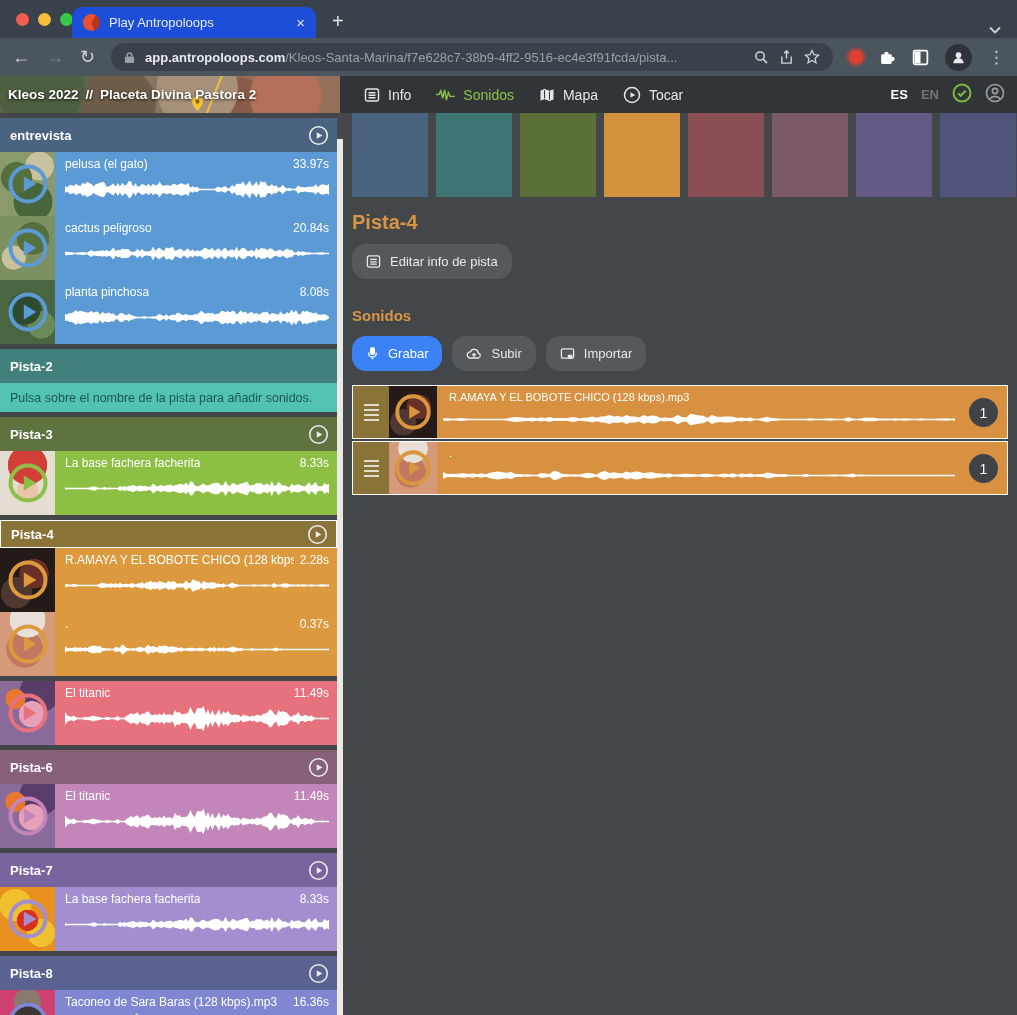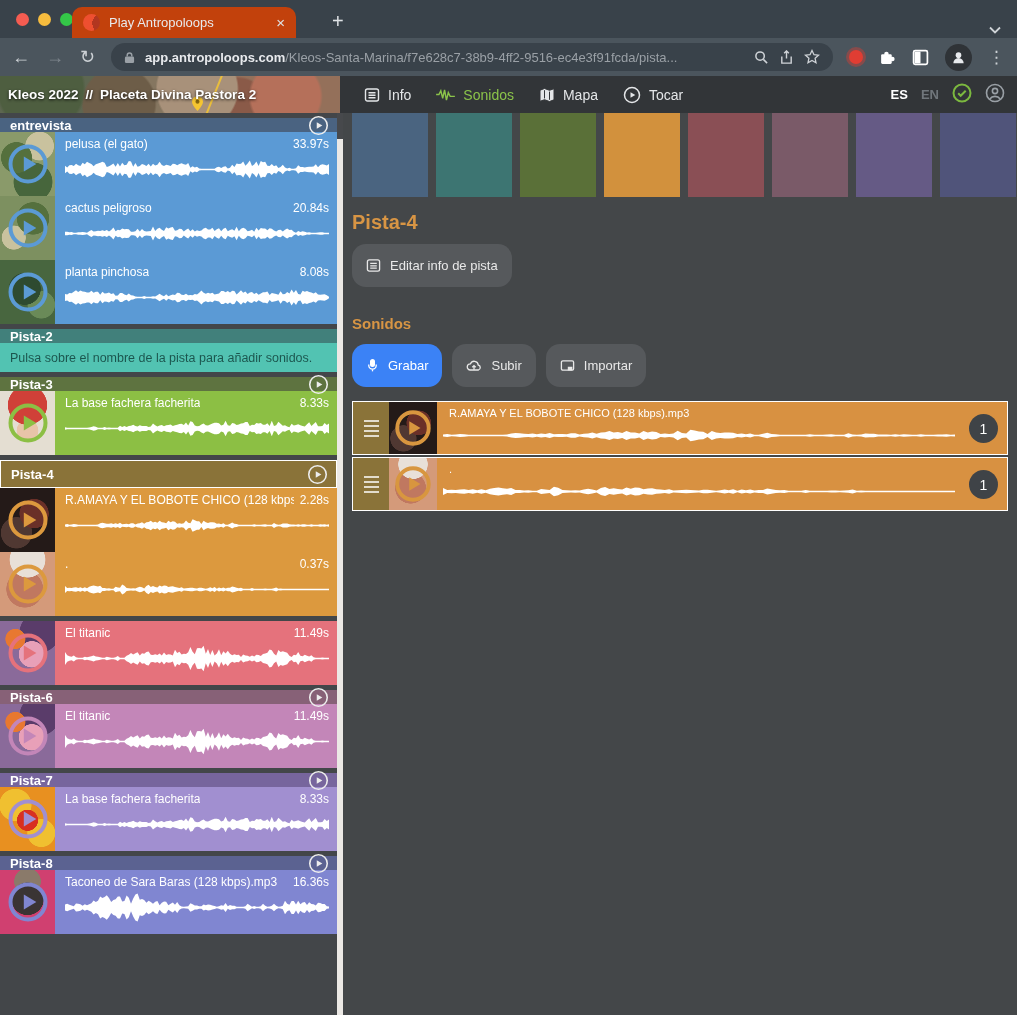--- a/index.html
+++ b/index.html
@@ -5,21 +5,21 @@
   * { box-sizing: border-box; margin: 0; padding: 0; }
   html,body { width:1017px; height:1015px; overflow:hidden; background:#444749;
               font-family:"Liberation Sans", sans-serif; }
   .screen { width:1017px; height:1015px; display:flex; flex-direction:column; }
 
   
   .tabstrip { height:38px; background:#39424a; position:relative; flex:none; }
   .lights { position:absolute; left:16px; top:13px; display:flex; gap:9px; }
   .light { width:13px; height:13px; border-radius:50%; }
   .light.red{background:#f55c51;} .light.yellow{background:#f6bc3e;} .light.green{background:#34c748;}
-  .tab { position:absolute; left:72px; bottom:0; width:224px; height:31px; background:#c2410c;
+  .tab { position:absolute; left:72px; bottom:0; width:244px; height:31px; background:#1d4ed8;
          border-radius:10px 10px 0 0; display:flex; align-items:center; padding:0 11px; gap:9px; color:#e8eaed; }
   .favicon { width:17px; height:17px; border-radius:50%; flex:none;
              background:conic-gradient(from 30deg,#b23620 0 130deg,#ee4f30 0 360deg); }
   .tab-title { flex:1; font-size:13px; white-space:nowrap; overflow:hidden; }
   .tab-close { color:#dfe3e6; font-size:15px; line-height:1; }
   .newtab { position:absolute; left:332px; bottom:5px; font-size:20px; color:#dfe3e6; }
   .tab-chevron { position:absolute; right:16px; bottom:10px; color:#cfd3d7; width:12px; height:8px; }
 
   .toolbar { height:38px; background:#4b555d; display:flex; align-items:center; padding:0 12px; gap:16px; flex:none; }
   .ticon { color:#ccd1d5; font-size:18px; line-height:1; }
@@ -61,21 +61,21 @@
   .content { display:flex; height:902px; flex:none; }
   .sidebar { width:343px; flex:none; background:#434649; position:relative; padding:5px 6px 0 0; overflow:hidden; }
   .sb { position:absolute; top:0; right:0; bottom:0; width:6px; background:#47494c; }
   .sb-thumb { position:absolute; top:26px; left:0; right:0; bottom:0; background:#ece9e5; }
 
   .track { margin-bottom:5px; --hd:#555; --bd:#888; }
   .t1{--hd:#4a6381;--bd:#5b9ad5;} .t2{--hd:#41807b;--bd:#52c3b2;}
   .t3{--hd:#5e7340;--bd:#8cbf44;} .t4{--hd:#8a7339;--bd:#dc993e;}
   .t5{--hd:#9e5a62;--bd:#e5727c;} .t6{--hd:#876177;--bd:#c386b8;}
   .t7{--hd:#77659d;--bd:#a18fd0;} .t8{--hd:#5b6291;--bd:#8086d1;}
-  .track-header { height:14px; background:var(--hd); display:flex; align-items:center; justify-content:space-between;
+  .track-header { height:34px; background:var(--hd); display:flex; align-items:center; justify-content:space-between;
                   padding:0 8px 0 10px; color:#fff; font-size:13px; font-weight:600; }
   .track.selected .track-header { border:1px solid #fff; height:28px; }
   .play-btn { width:21px; height:21px; color:#ededed; flex:none; }
   .play-btn svg { display:block; width:100%; height:100%; }
   .track-note { height:29px; background:var(--bd); color:rgba(14,58,52,.8); font-size:12.5px;
                 display:flex; align-items:center; padding:0 10px; }
   .item { display:flex; height:64px; background:var(--bd); }
   .thumb { width:55px; flex:none; position:relative; }
   .ring { position:absolute; inset:0; display:flex; align-items:center; justify-content:center; color:var(--bd); }
   .ring svg { width:40px; height:40px; }
@@ -95,21 +95,21 @@
   .th-face{background:radial-gradient(circle at 50% 12%,#e8e0d8 0 28%,transparent 29%),radial-gradient(circle at 45% 58%,#c07860 0 38%,transparent 39%),#d49a7a;}
   .th-titanic{background:radial-gradient(circle at 28% 28%,#e87830 0 16%,transparent 17%),radial-gradient(circle at 58% 52%,#e8a0b8 0 28%,transparent 29%),radial-gradient(circle at 72% 18%,#5a3c6a 0 30%,transparent 31%),#8a6a9a;}
   .th-flame{background:radial-gradient(circle at 50% 52%,#d83020 0 24%,transparent 25%),radial-gradient(circle at 28% 28%,#f0c030 0 26%,transparent 27%),radial-gradient(circle at 75% 72%,#f0c030 0 22%,transparent 23%),#e89020;}
   .th-taconeo{background:radial-gradient(circle at 50% 45%,#3a3434 0 36%,transparent 37%),radial-gradient(circle at 50% 18%,#8a7a6a 0 22%,transparent 23%),#d04070;}
 
   
   .main { flex:1; background:#444749; padding-left:9px; min-width:0; overflow:hidden; }
   .swatches { display:flex; gap:8px; height:84px; margin-bottom:14px; overflow:hidden; }
   .swatch { flex:0 0 76px; height:100%; }
   .main-title { font-size:20px; font-weight:600; color:#d89544; margin:14px 0 10px; }
-  .pill { display:inline-flex; align-items:center; gap:9px; height:43px; padding:0 14px; border-radius:14px;
+  .pill { display:inline-flex; align-items:center; gap:9px; height:35px; padding:0 14px; border-radius:14px;
           background:#56595c; color:#e8e8e8; font-size:13px; border:none; }
   .pill svg { display:block; }
   .pill.orange { background:#3b82f6; color:#fff; }
   .sounds-heading { font-size:15px; font-weight:700; color:#d89544; margin:28px 0 12px; }
   .btn-row { display:flex; gap:10px; margin-bottom:14px; }
   .srow { display:flex; height:54px; border:1px solid #fff; margin-bottom:2px; width:656px; }
   .srow-handle { width:36px; flex:none; background:#8a7339; display:flex; flex-direction:column; gap:3px;
                  align-items:center; justify-content:center; }
   .srow-handle span { width:15px; height:2px; background:rgba(255,255,255,.75); }
   .srow-thumb { width:48px; flex:none; position:relative; }

